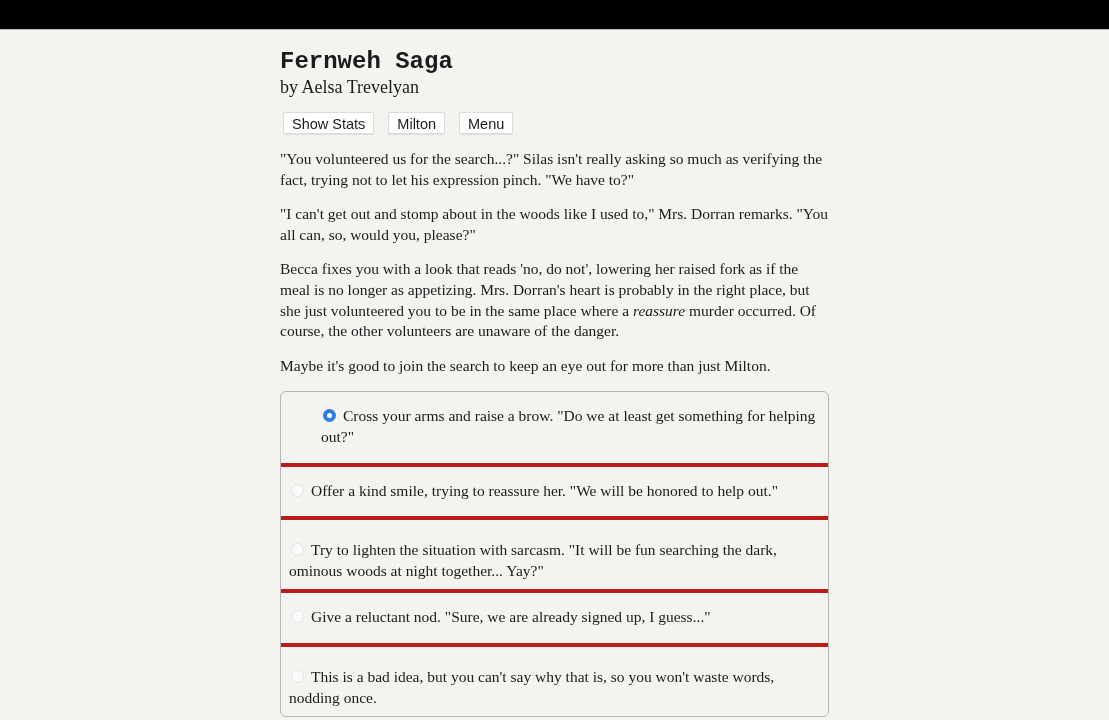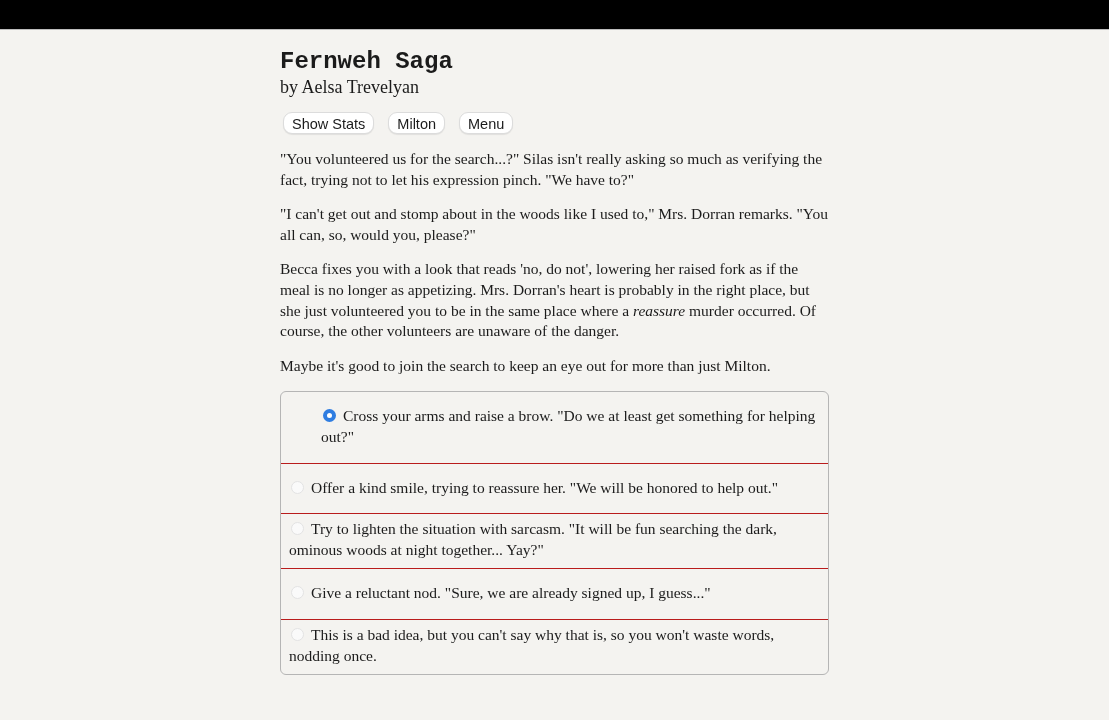--- a/index.html
+++ b/index.html
@@ -9,36 +9,36 @@
     font-family: "DejaVu Serif", "Liberation Serif", serif;
     color: #1b1b1b;
   }
   .topbar { height: 29px; background: #000; border-bottom: 1px solid #bdbdbd; }
   .container { position: absolute; left: 280px; top: 30px; width: 549px; }
   .title { font-family: Liberation Mono, monospace; font-size: 24px; margin: 18px 0 0 0; line-height: 28px; }
   .author { font-family: "Liberation Serif", serif; font-size: 18px; margin: 0 0 0 0; line-height: 22px; }
   .buttons { margin-top: 14px; display: flex; gap: 14px; padding-left: 3px; }
   .btn {
     font-family: "Liberation Sans", sans-serif; font-size: 14.5px;
-    background: #fff; border: 1px solid #dcdcdc; border-radius: 9px;
+    background: #fff; border: 1px solid #dcdcdc; border-radius: 1px;
     padding: 2px 8px; height: 22px; line-height: 18px; box-sizing: border-box;
     box-shadow: 0 1px 1px rgba(0,0,0,0.08); color: #1b1b1b;
   }
   .story p { font-family: "Liberation Serif", serif; font-size: 15.5px; line-height: 20.6px; margin: 14px 0 0 0; }
   .story p:first-child { margin-top: 15px; }
   .choices {
     margin-top: 15px; border: 1px solid #b5b5b5; border-radius: 6px; width: 547px;
     background: #f4f3f0;
   }
   .choice {
     font-family: "Liberation Serif", serif; font-size: 15.5px; line-height: 20.6px;
-    padding: 14px 8px 15px 8px; border-top: 1px solid #b91c1c;
+    padding: 14px 8px 15px 8px; border-top: 4px solid #b91c1c;
   }
   .choice:first-child { border-top: none; padding-top: 14px; margin-left: 32px; }
-  .choice.two-line { padding-top: 5px; padding-bottom: 8px; }
+  .choice.two-line { padding-top: 20px; padding-bottom: 8px; }
   .radio {
     display: inline-block; width: 11px; height: 11px; border-radius: 50%;
     border: 1px solid #e3e3e3; background: #fafafa; vertical-align: -1px; margin: 0 7px 0 2px;
   }
   .radio.checked { background: #fff; border: 4px solid #2f7de1; width: 5px; height: 5px; }
 </style>
 </head>
 <body>
 
 <div class="topbar"></div>

